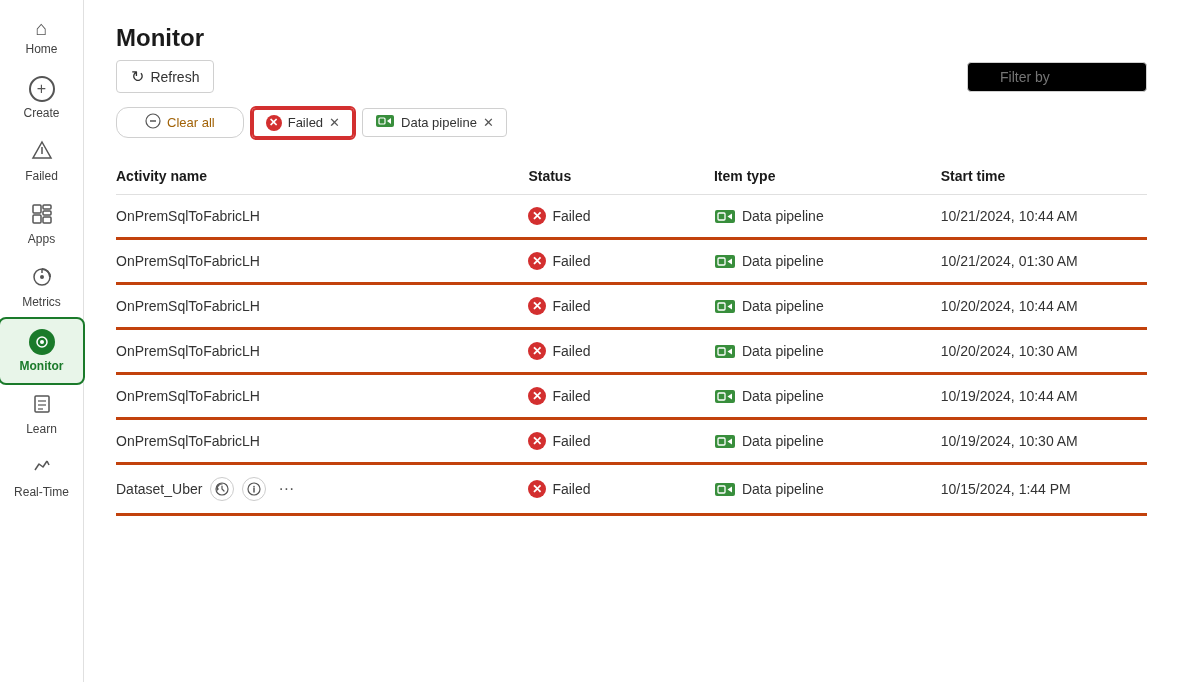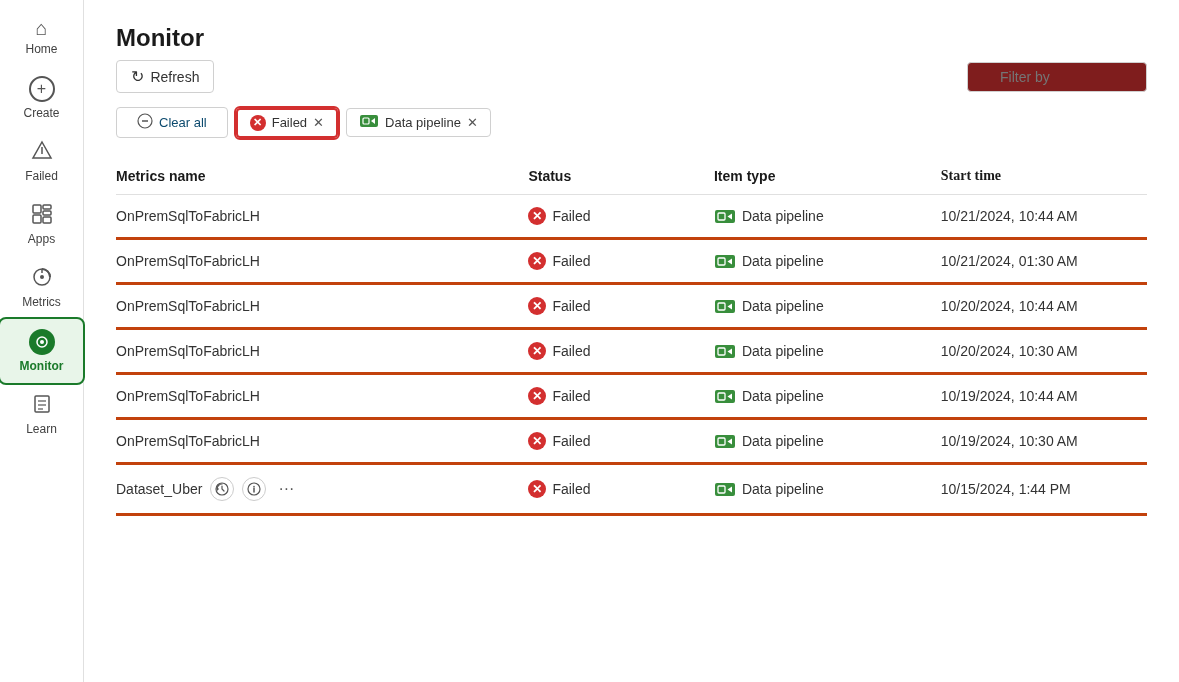--- a/index.html
+++ b/index.html
@@ -109,21 +109,21 @@
       margin-left: auto;
       display: flex;
       align-items: center;
     }
     .filter-input {
       border: 1px solid #d0d0d0;
       border-radius: 4px;
       padding: 6px 12px 6px 32px;
       font-size: 14px;
       color: #aaa;
-      background: #7f1d1d;
+      background: #000000;
       width: 180px;
       position: relative;
     }
     .filter-wrap {
       position: relative;
     }
     .filter-wrap .search-icon-inner {
       position: absolute;
       left: 10px;
       top: 50%;
@@ -138,27 +138,27 @@
       align-items: center;
       gap: 8px;
       margin-bottom: 20px;
       flex-wrap: wrap;
     }
 
     .chip-clear {
       display: flex;
       align-items: center;
       gap: 6px;
-      padding: 5px 20px;
+      padding: 5px 28px;
       border: 1px solid #d0d0d0;
-      border-radius: 4px;
+      border-radius: 12px;
       background: #fff;
       cursor: pointer;
       font-size: 13px;
-      color: #0c4a6e;
+      color: #a16207;
     }
 
     .chip-failed {
       display: flex;
       align-items: center;
       gap: 6px;
       padding: 5px 12px;
       border: 2px solid #d32f2f;
       border-radius: 4px;
       background: #fff;
@@ -330,20 +330,29 @@
   <div class="sidebar-item">
     <span class="icon-wrap">
       <svg width="22" height="22" viewBox="0 0 22 22" fill="none">
           <rect x="4" y="3" width="14" height="16" rx="1" fill="none" stroke="#555" stroke-width="1.5"></rect>
           <line x1="7" y1="8" x2="15" y2="8" stroke="#555" stroke-width="1.2"></line>
           <line x1="7" y1="12" x2="15" y2="12" stroke="#555" stroke-width="1.2"></line>
           <line x1="7" y1="16" x2="12" y2="16" stroke="#555" stroke-width="1.2"></line>
         </svg>
     </span>
     <span class="sidebar-item-label">Learn</span>
+  </div>
+  <div class="sidebar-item">
+    <span class="icon-wrap">
+      <svg width="22" height="22" viewBox="0 0 22 22" fill="none">
+          <path d="M4 14 L8 8 L12 11 L16 5" stroke="#555" stroke-width="1.5" fill="none" stroke-linejoin="round"></path>
+          <path d="M16 5 L18 9" stroke="#555" stroke-width="1.5" fill="none"></path>
+        </svg>
+    </span>
+    <span class="sidebar-item-label">Real-Time</span>
   </div>
 </nav>
 
 <main class="main">
   <div class="content">
     <h1 class="page-title">Monitor</h1>
 
     <div class="toolbar">
       <button class="btn-refresh">
         <span style="font-size:16px;">↻</span>
@@ -385,24 +394,24 @@
             </svg>
         </span>
         <span>Data pipeline</span>
         <span class="chip-x">✕</span>
       </button>
     </div>
 
     <table class="monitor-table">
       <thead>
         <tr>
-          <th style="width:40%;">Metrics name</th>
+          <th style="width:40%;">Activity name</th>
           <th style="width:18%;margin-left:19px;">Status</th>
           <th style="width:22%;">Item type</th>
-          <th style="width:20%;font-family:Liberation Serif, serif;">Start time</th>
+          <th style="width:20%;">Start time</th>
         </tr>
       </thead>
       <tbody id="table-body">
       <tr>
             <td><span>OnPremSqlToFabricLH</span></td>
             <td>
     <div class="status-failed">
       <div class="failed-circle">✕</div>
       <span>Failed</span>
     </div>

